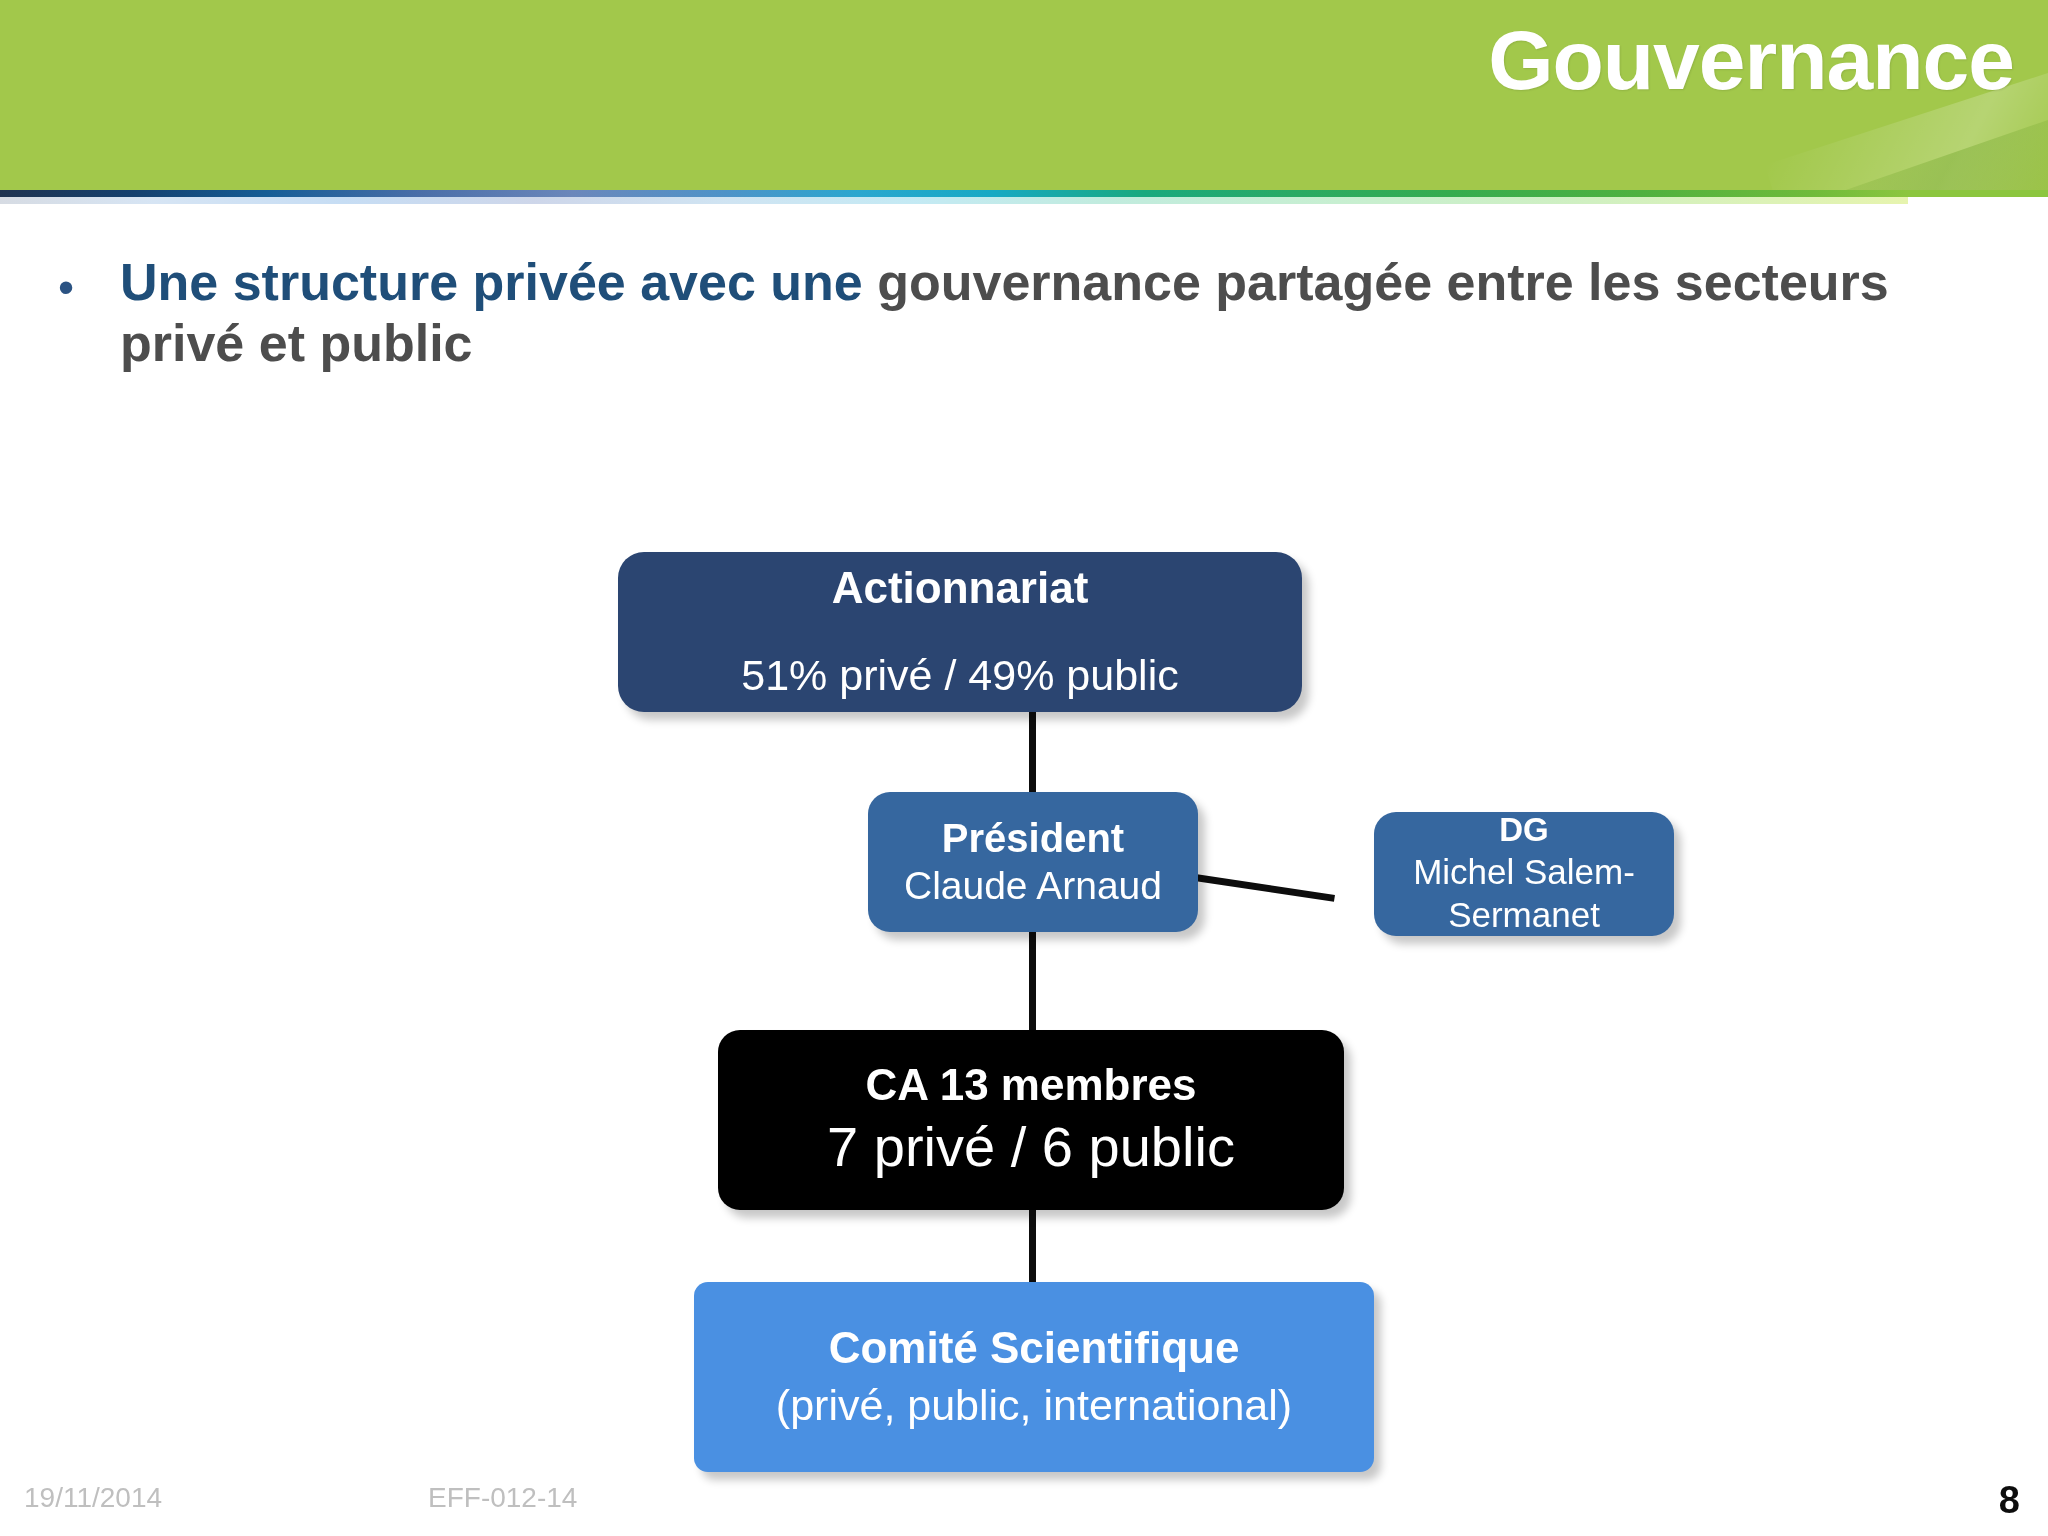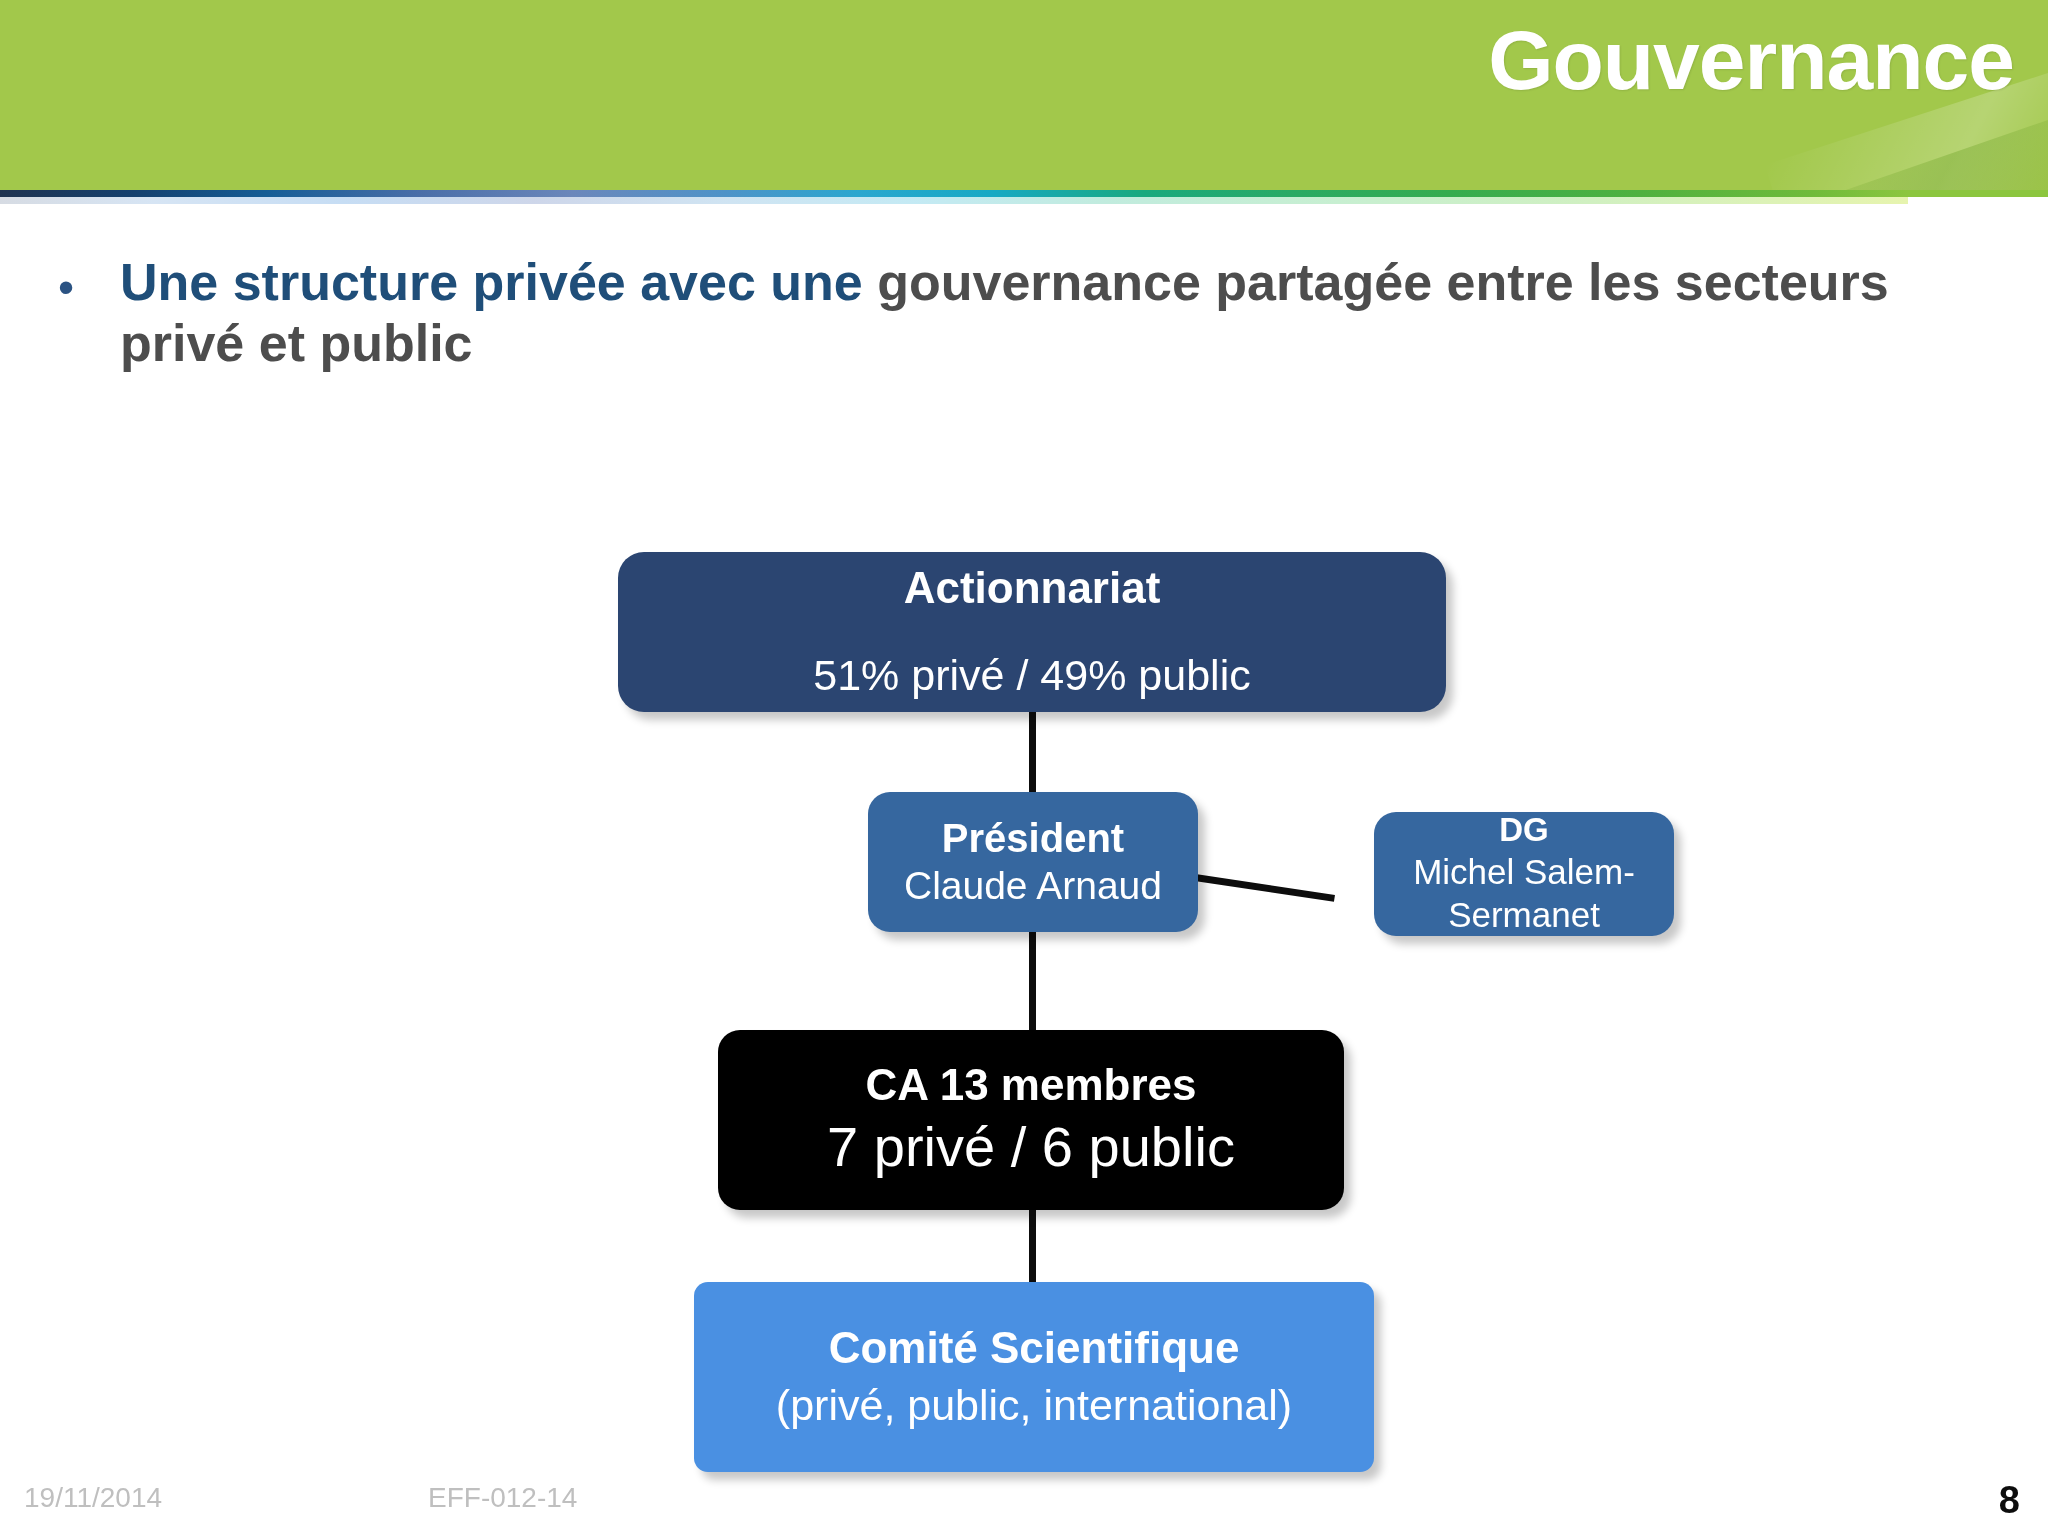--- a/index.html
+++ b/index.html
@@ -171,21 +171,21 @@
     font-weight: bold;
     line-height: 1.15;
   }
   .node .n-sub {
     font-weight: normal;
     line-height: 1.18;
   }
 
   
   .node-actionnariat {
-    left: 618px; top: 552px; width: 828px; height: 160px;
+    left: 618px; top: 552px; width: 684px; height: 160px;
     background: #2b4571;
     border-radius: 26px;
     gap: 33px;
   }
   .node-actionnariat .n-title { font-size: 44px; }
   .node-actionnariat .n-sub  { font-size: 43px; margin-top: 4px; text-align: center; }
 
   .node-president {
     left: 868px; top: 792px; width: 330px; height: 140px;
     background: #36679f;

